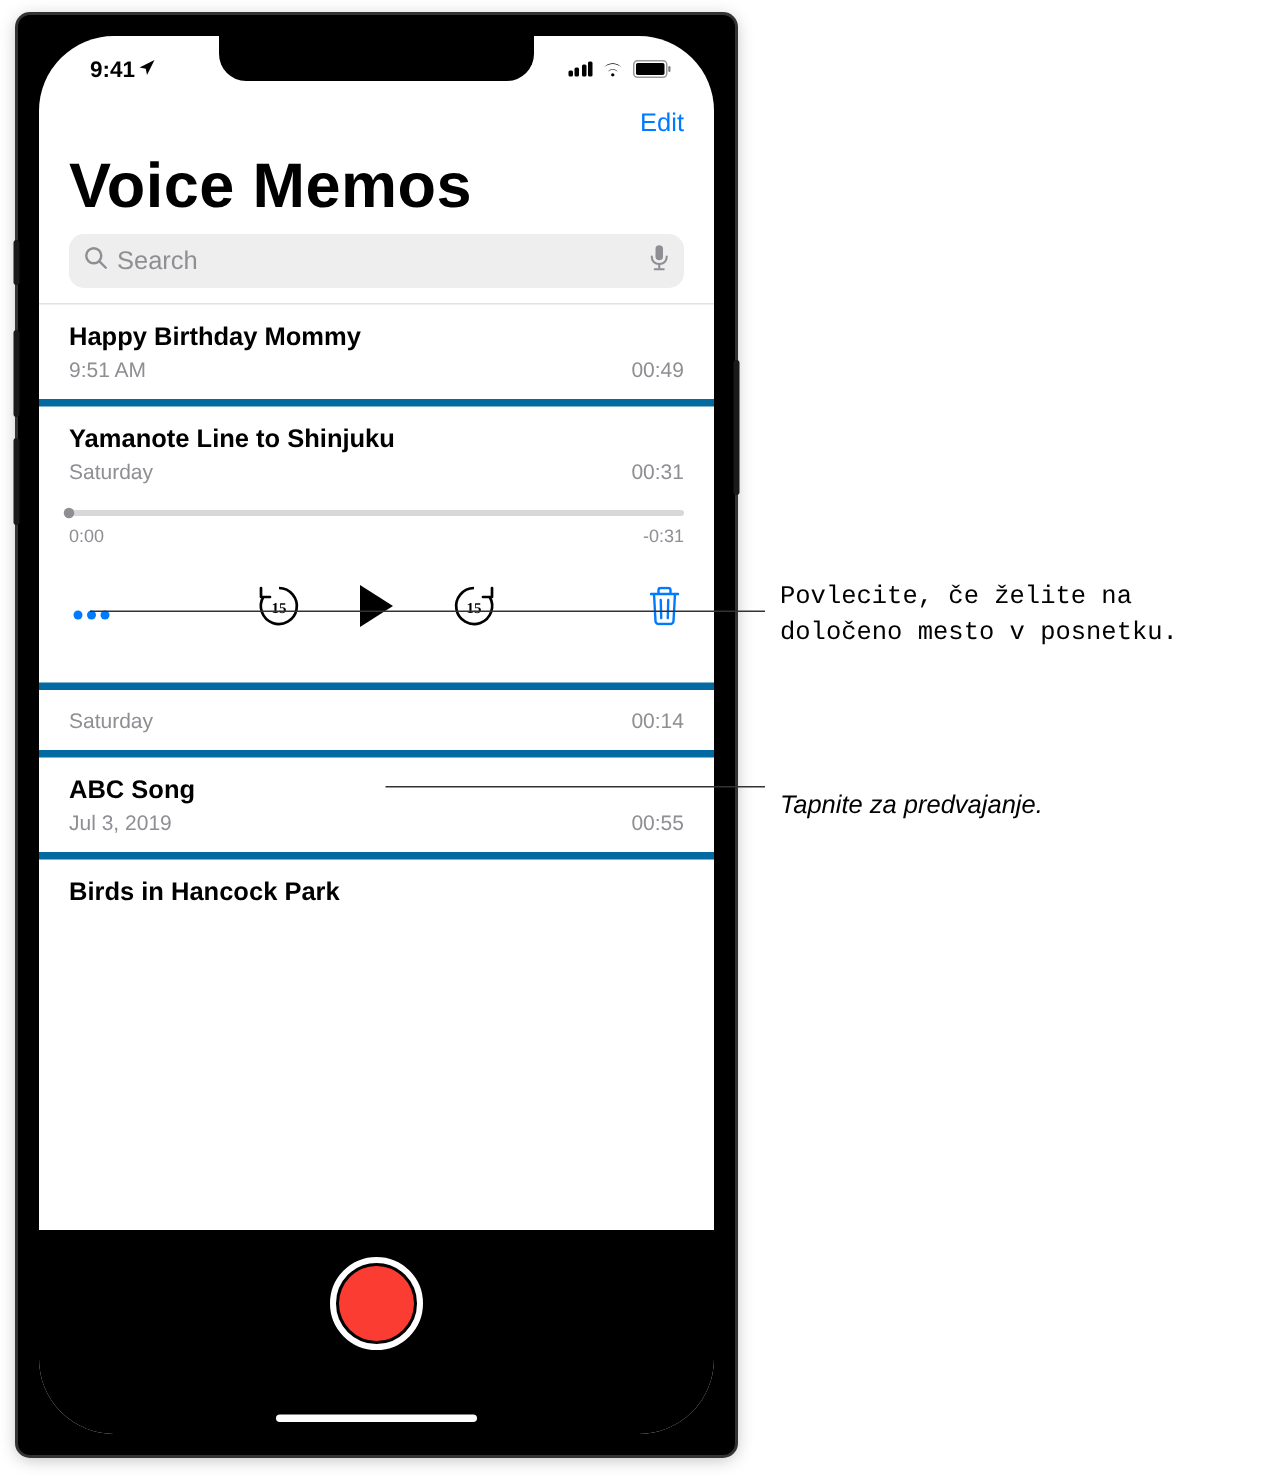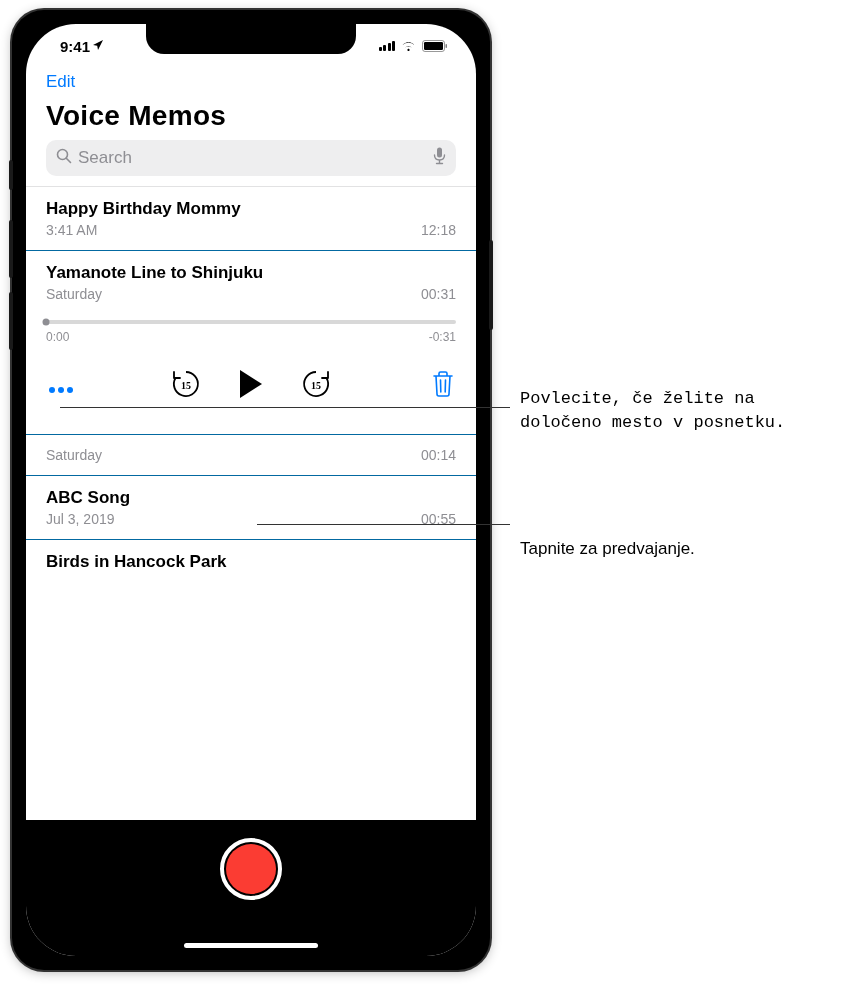--- a/index.html
+++ b/index.html
@@ -14,21 +14,21 @@
       width: 843px;
       height: 984px;
       position: relative;
     }
     .phone-frame {
       position: absolute;
       left: 12px;
       top: 10px;
       width: 478px;
       height: 960px;
-      border-radius: 32px;
+      border-radius: 8px;
       background: #000;
       padding: 14px;
       box-shadow: 0 0 0 2px #333, 0 2px 12px rgba(0,0,0,0.3);
     }
     .phone-screen {
       width: 100%;
       height: 100%;
       background: #fff;
       border-radius: 50px;
       overflow: hidden;
@@ -82,36 +82,36 @@
     .signal-bar {
       width: 3px;
       background: #000;
       border-radius: 1px;
     }
     .wifi-svg, .battery-svg {
       display: block;
     }
     .nav-bar {
       display: flex;
-      justify-content: flex-start;
+      justify-content: flex-end;
       padding: 4px 20px 8px;
     }
     .edit-btn {
       color: #007aff;
       font-size: 17px;
       font-weight: 400;
       background: none;
       border: none;
       cursor: pointer;
     }
     .title-section {
       padding: 0 20px 8px;
     }
     .large-title {
-      font-size: 28px;
+      font-size: 42px;
       font-weight: 700;
       letter-spacing: 0.3px;
     }
     .search-bar {
       margin: 0 20px 10px;
       background: #eeeeef;
       border-radius: 10px;
       height: 36px;
       display: flex;
       align-items: center;
@@ -133,21 +133,21 @@
     .search-input::placeholder {
       color: #8e8e93;
     }
     .recordings-list {
       flex: 1;
       overflow-y: hidden;
       border-top: 1px solid #e2e2e3;
     }
     .recording-row {
       padding: 12px 20px 12px;
-      border-bottom: 1px solid #0369a1;
+      border-bottom: 5px solid #0369a1;
     }
     .recording-title {
       font-size: 17px;
       font-weight: 600;
       margin-bottom: 3px;
     }
     .recording-meta {
       display: flex;
       justify-content: space-between;
       font-size: 14px;
@@ -259,21 +259,21 @@
     .btn-vol-down { left: -3px; top: 282px; width: 4px; height: 58px; }
     .btn-power { right: -3px; top: 230px; width: 4px; height: 90px; }
 
     .callout {
       position: absolute;
       font-size: 17px;
       color: #000;
       line-height: 1.4;
     }
     .callout-1 { left: 520px; top: 387px; width: 300px; font-family: Liberation Mono, monospace; }
-    .callout-2 { left: 520px; top: 537px; width: 300px; }
+    .callout-2 { left: 520px; top: 525px; width: 300px; font-style: italic; }
     .callout-line {
       position: absolute;
       height: 1px;
       background: #333;
     }
   </style>
 </head>
 <body>
 
 <div class="phone-frame">
@@ -340,22 +340,22 @@
             <line x1="3.5" y1="16.5" x2="9.5" y2="16.5" stroke="#8e8e93" stroke-width="1.4" stroke-linecap="round"></line>
           </svg>
       </span>
     </div>
 
     <div class="recordings-list">
 
       <div class="recording-row">
         <div class="recording-title">Happy Birthday Mommy</div>
         <div class="recording-meta">
-          <span>3:41 AM</span>
-          <span>12:18</span>
+          <span>9:51 AM</span>
+          <span>00:49</span>
         </div>
       </div>
 
       <div class="recording-row expanded">
         <div class="recording-title">Yamanote Line to Shinjuku</div>
         <div class="recording-meta">
           <span>Saturday</span>
           <span>00:31</span>
         </div>
         <div class="scrubber-row">

